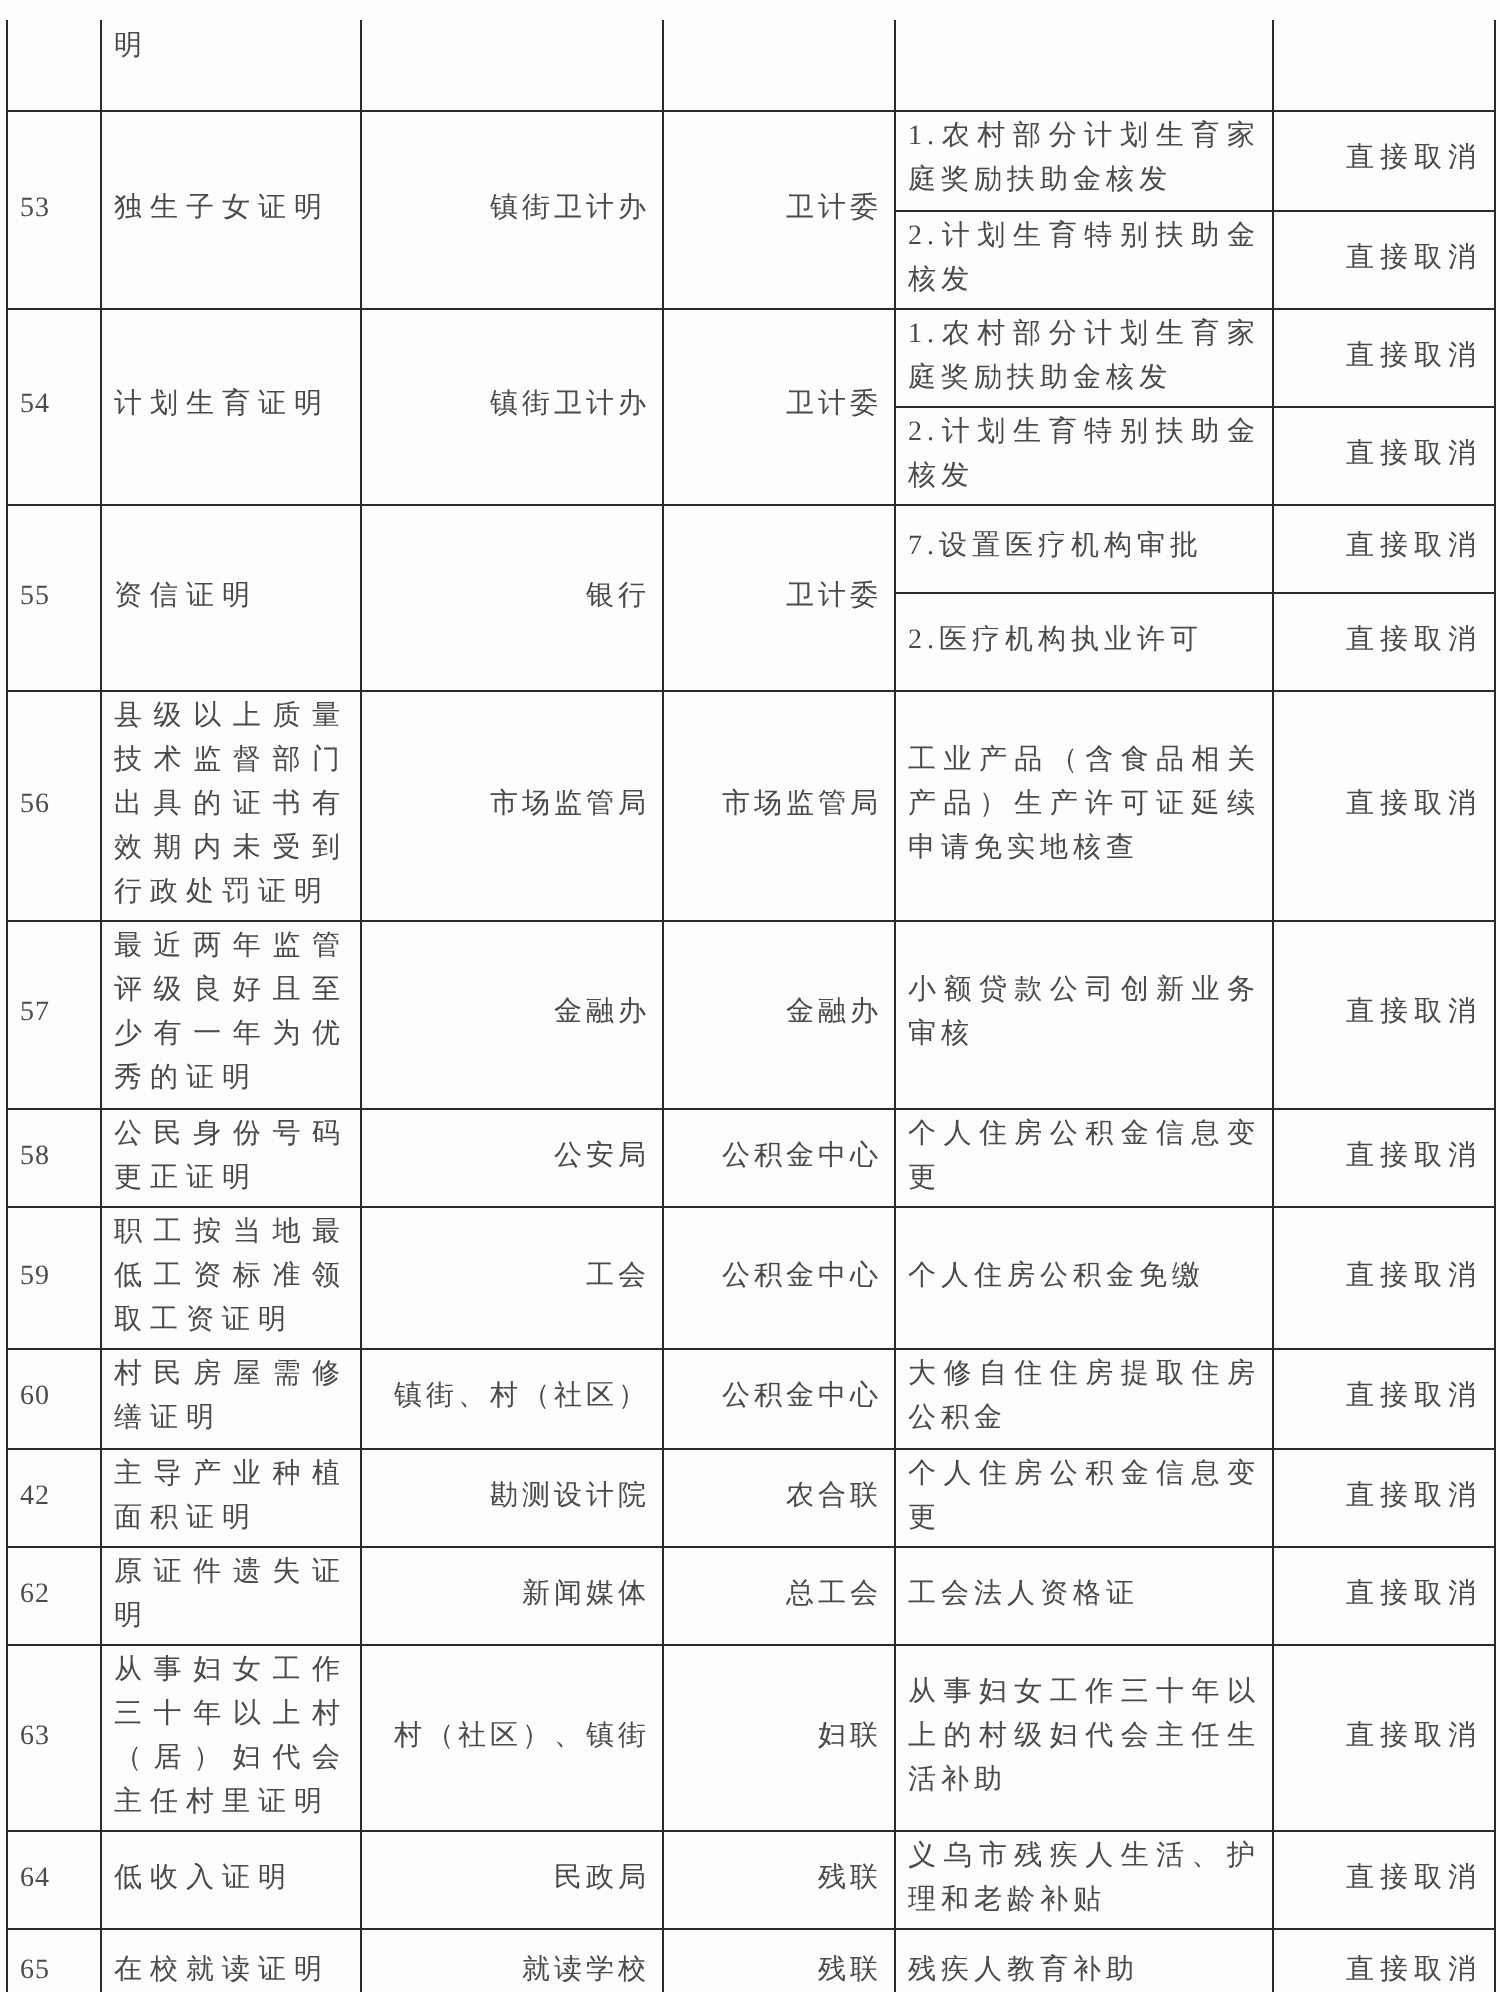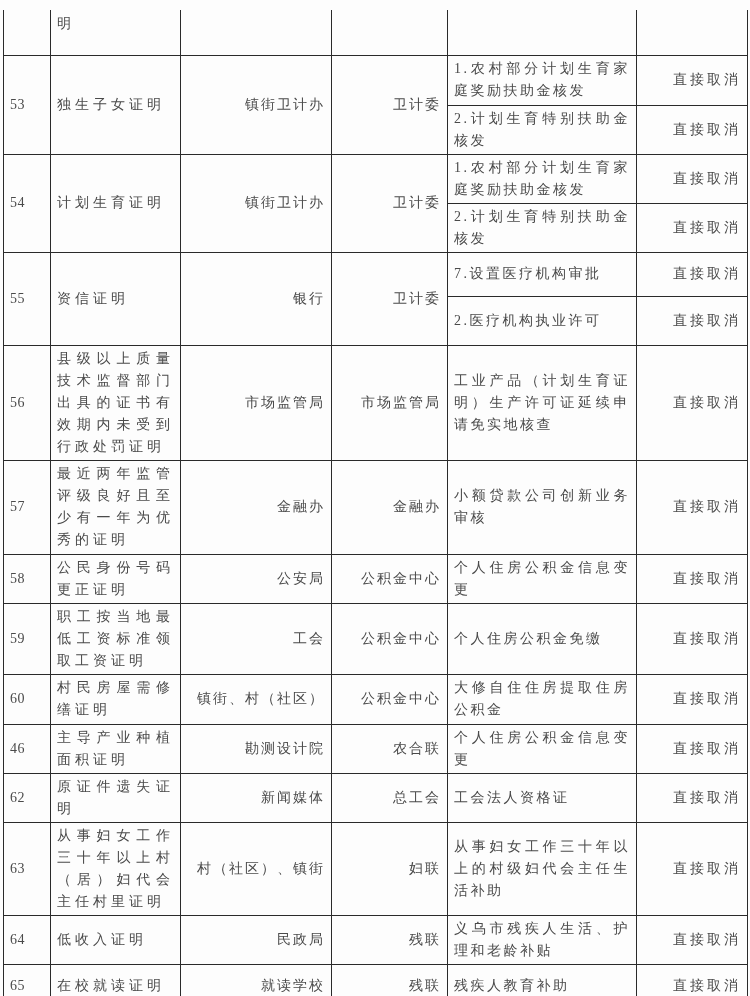--- a/index.html
+++ b/index.html
@@ -137,21 +137,21 @@
         </tr>
         <tr style="height: 49px;">
           <td class="cell-matter">2.医疗机构执业许可</td>
           <td class="cell-action">直接取消</td>
         </tr>
         <tr style="height: 113px;">
           <td class="cell-no">56</td>
           <td class="cell-name">县级以上质量技术监督部门出具的证书有效期内未受到行政处罚证明</td>
           <td class="cell-org">市场监管局</td>
           <td class="cell-dept">市场监管局</td>
-          <td class="cell-matter">工业产品（计划生育证明）生产许可证延续申请免实地核查</td>
+          <td class="cell-matter">工业产品（含食品相关产品）生产许可证延续申请免实地核查</td>
           <td class="cell-action">直接取消</td>
         </tr>
         <tr style="height: 94px;">
           <td class="cell-no">57</td>
           <td class="cell-name">最近两年监管评级良好且至少有一年为优秀的证明</td>
           <td class="cell-org">金融办</td>
           <td class="cell-dept">金融办</td>
           <td class="cell-matter">小额贷款公司创新业务审核</td>
           <td class="cell-action">直接取消</td>
         </tr>
@@ -173,21 +173,21 @@
         </tr>
         <tr style="height: 50px;">
           <td class="cell-no">60</td>
           <td class="cell-name">村民房屋需修缮证明</td>
           <td class="cell-org">镇街、村（社区）</td>
           <td class="cell-dept">公积金中心</td>
           <td class="cell-matter">大修自住住房提取住房公积金</td>
           <td class="cell-action">直接取消</td>
         </tr>
         <tr style="height: 49px;">
-          <td class="cell-no">46</td>
+          <td class="cell-no">42</td>
           <td class="cell-name">主导产业种植面积证明</td>
           <td class="cell-org">勘测设计院</td>
           <td class="cell-dept">农合联</td>
           <td class="cell-matter">个人住房公积金信息变更</td>
           <td class="cell-action">直接取消</td>
         </tr>
         <tr style="height: 46px;">
           <td class="cell-no">62</td>
           <td class="cell-name">原证件遗失证明</td>
           <td class="cell-org">新闻媒体</td>

